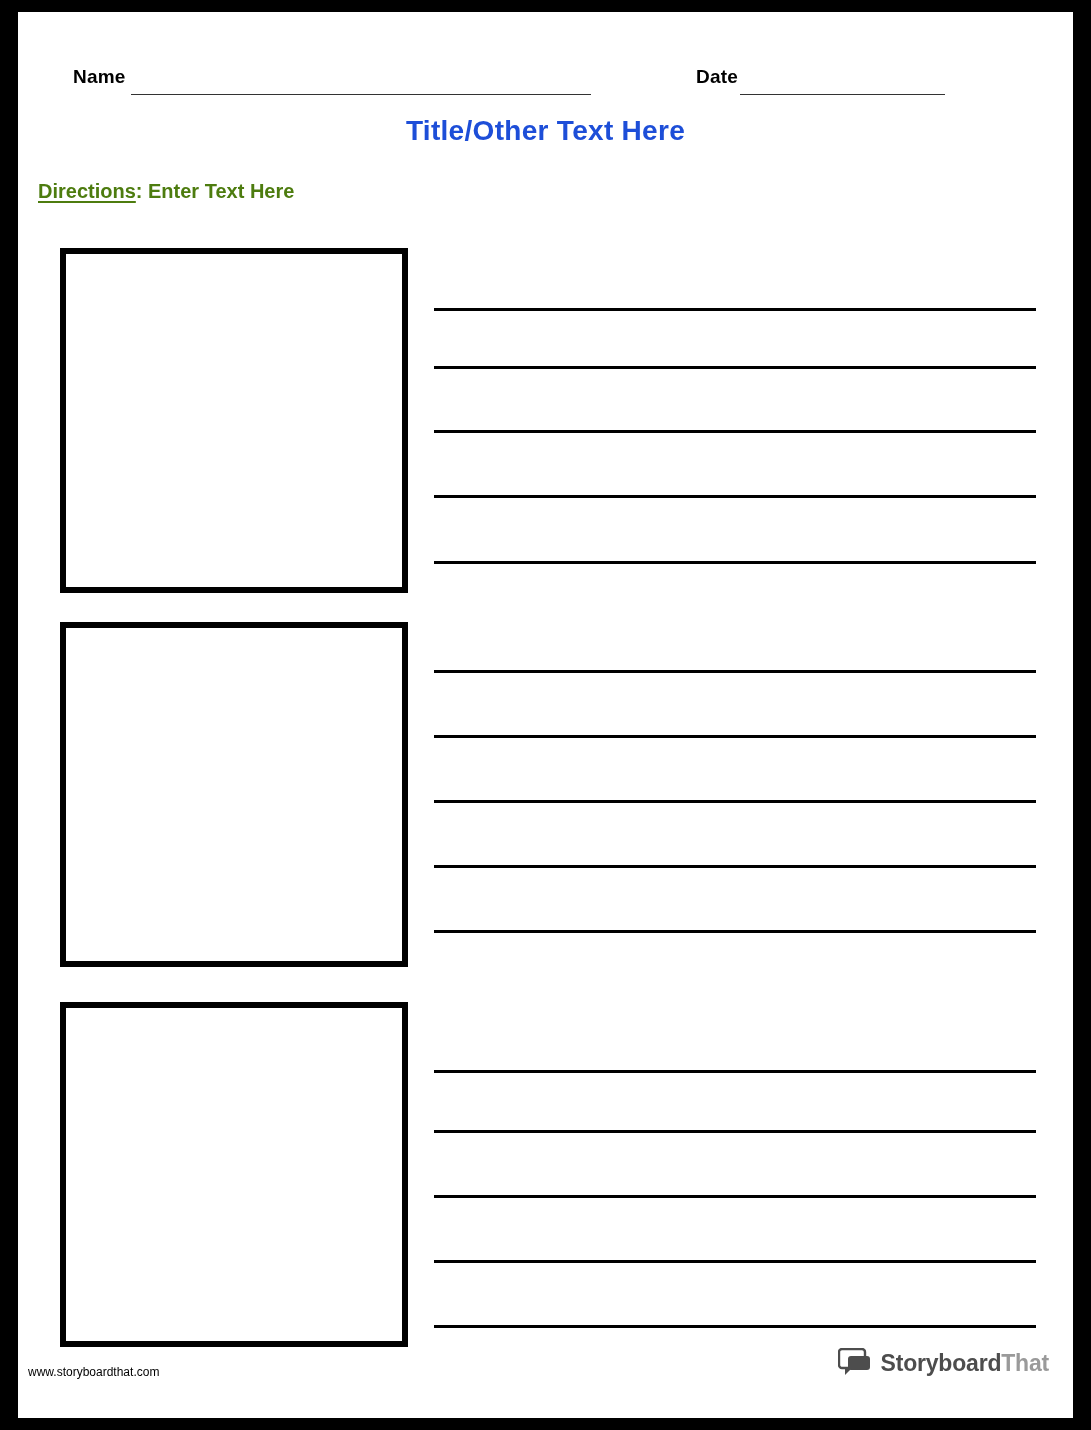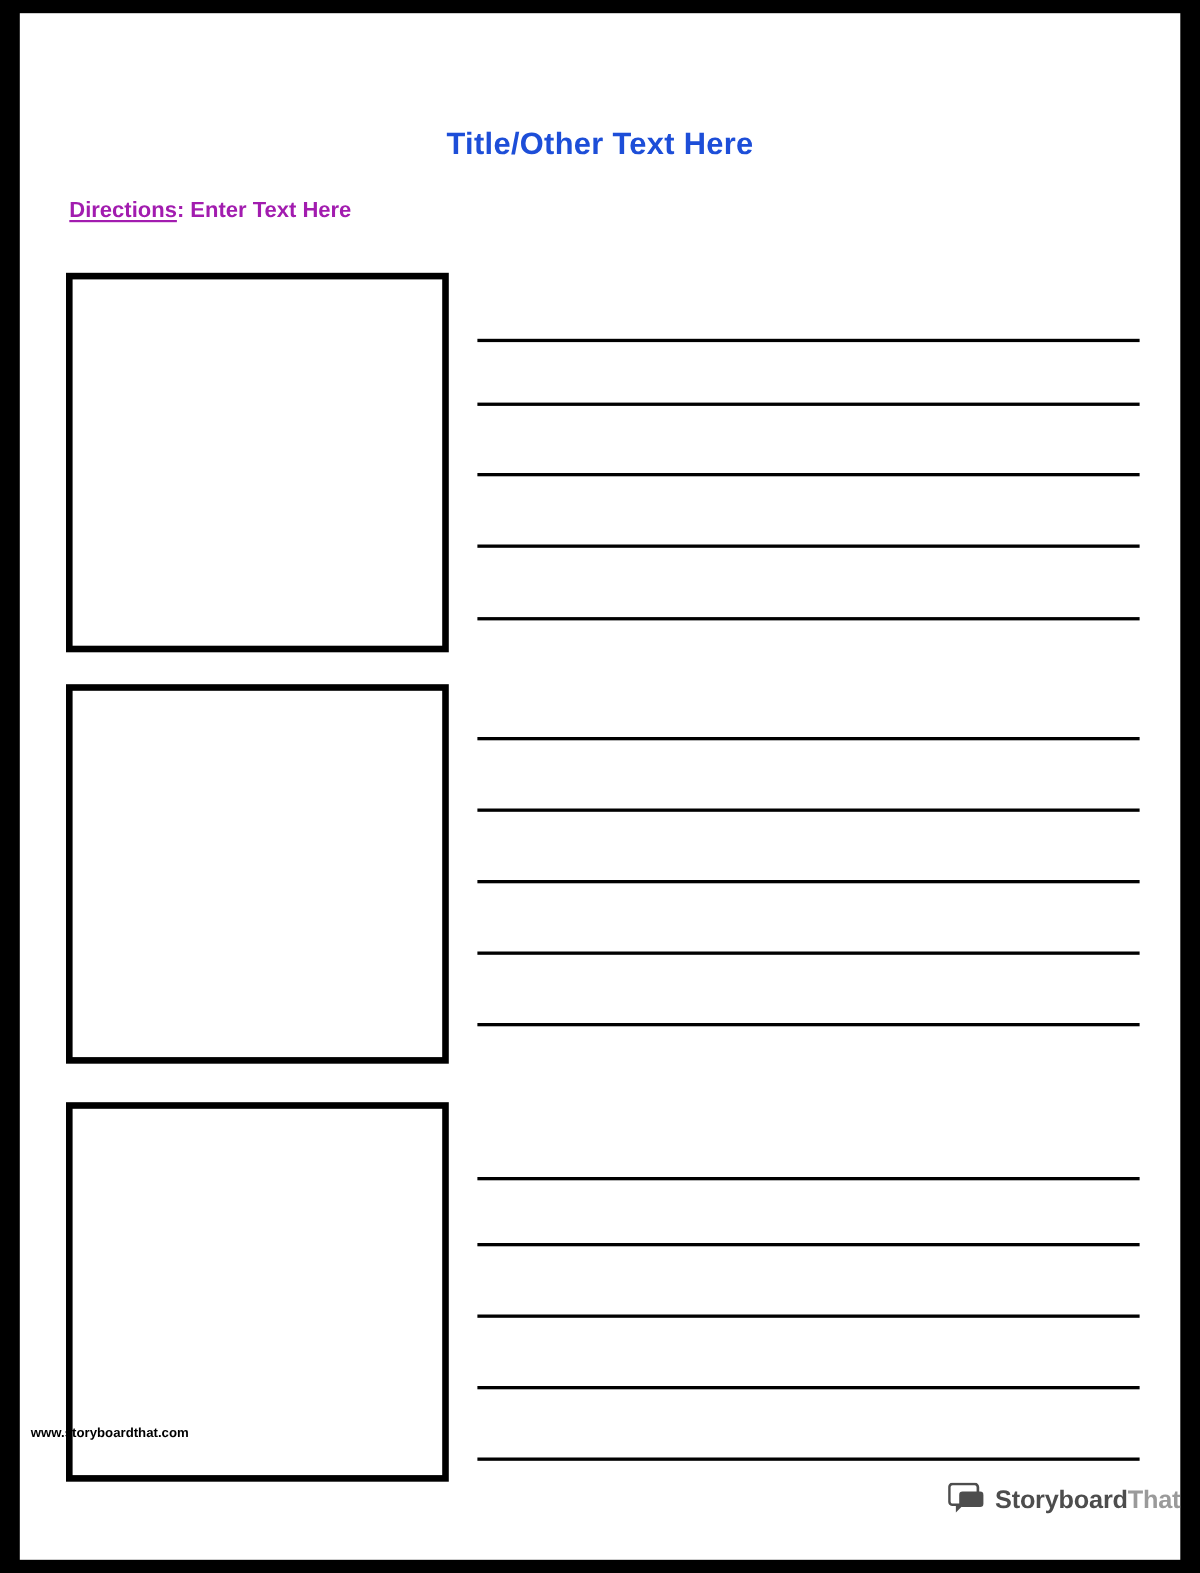--- a/index.html
+++ b/index.html
@@ -78,22 +78,21 @@
     letter-spacing: 0.3px;
   }
 
   
   .directions {
     position: absolute;
     left: 20px;
     top: 168px;
     font-size: 20px;
     font-weight: bold;
-    color: #a21caf;
-    margin-left: 25px;
+    color: #4d7c0f;
   }
   .directions .dir-word {
     text-decoration: underline;
     text-underline-offset: 3px;
   }
 
   
   .rows {
     position: absolute;
     left: 0;
@@ -135,28 +134,28 @@
 
   
   .row3 { top: 990px; height: 362px; }
   .row3 .img-box { left: 42px; top: 0; width: 348px; height: 345px; }
   .row3 .lines   { left: 416px; top: 0; width: 602px; height: 345px; }
 
   
   .footer-url {
     position: absolute;
     left: 10px;
-    top: 1283px;
+    top: 1353px;
     font-size: 12px;
-    font-weight: bold;
+    font-weight: normal;
     color: #000;
   }
   .brand {
     position: absolute;
-    right: 0;
+    right: 24px;
     top: 1336px;
     display: flex;
     align-items: center;
     gap: 9px;
   }
   .brand-icon {
     width: 34px;
     height: 30px;
     display: block;
   }
@@ -169,20 +168,26 @@
   .brand-text .light {
     color: #9a9a9a;
     font-weight: bold;
   }
 </style>
 </head>
 <body>
 
 <div class="page">
 
+  <div class="header-row">
+    <div class="name-label">Name</div>
+    <div class="name-rule"></div>
+    <div class="date-label">Date</div>
+    <div class="date-rule"></div>
+  </div>
 
   <div class="title">Title/Other Text Here</div>
 
   <div class="directions">
     <span class="dir-word">Directions</span><span>: </span><span>Enter Text Here</span>
   </div>
 
   <div class="rows">
 
     <div class="row row1">

